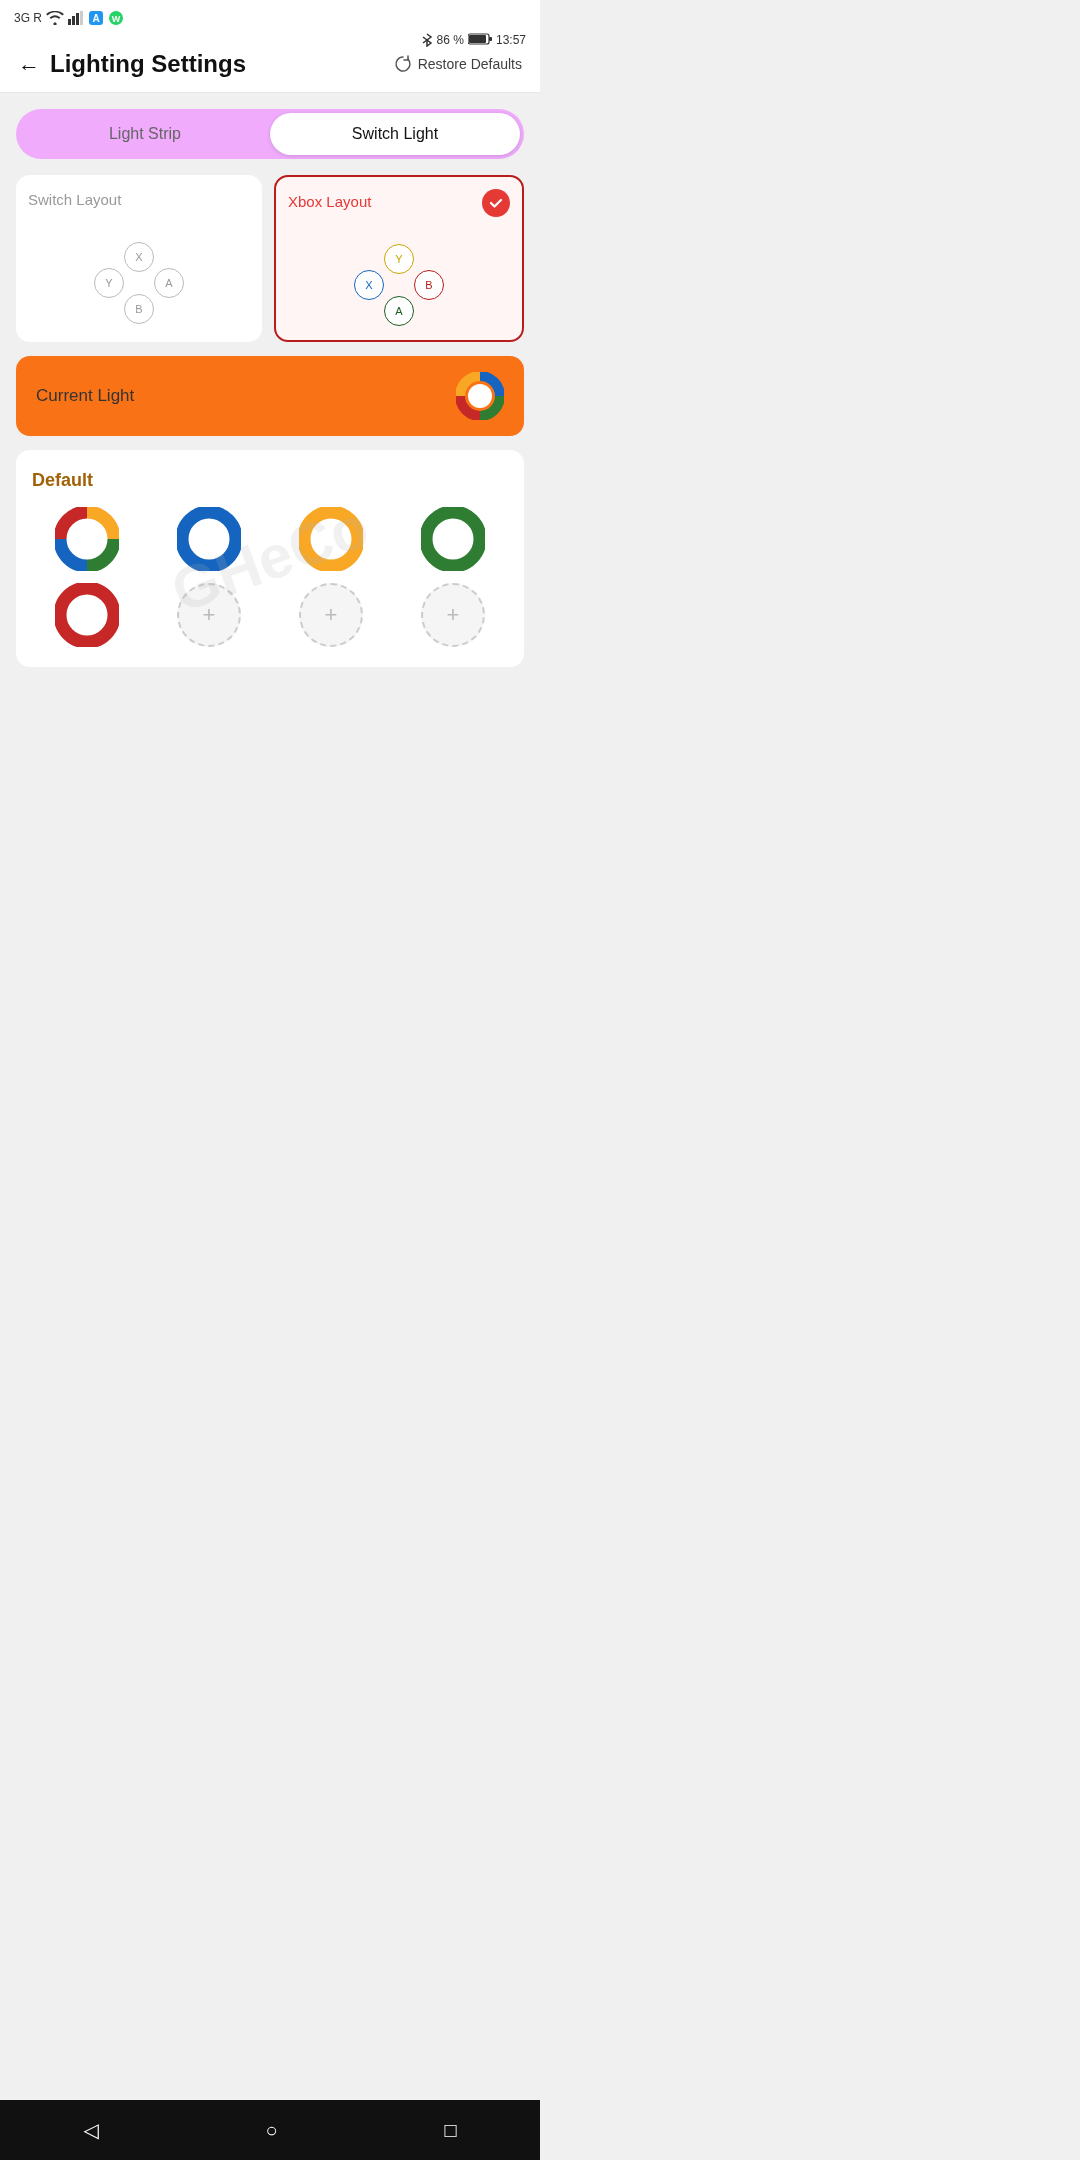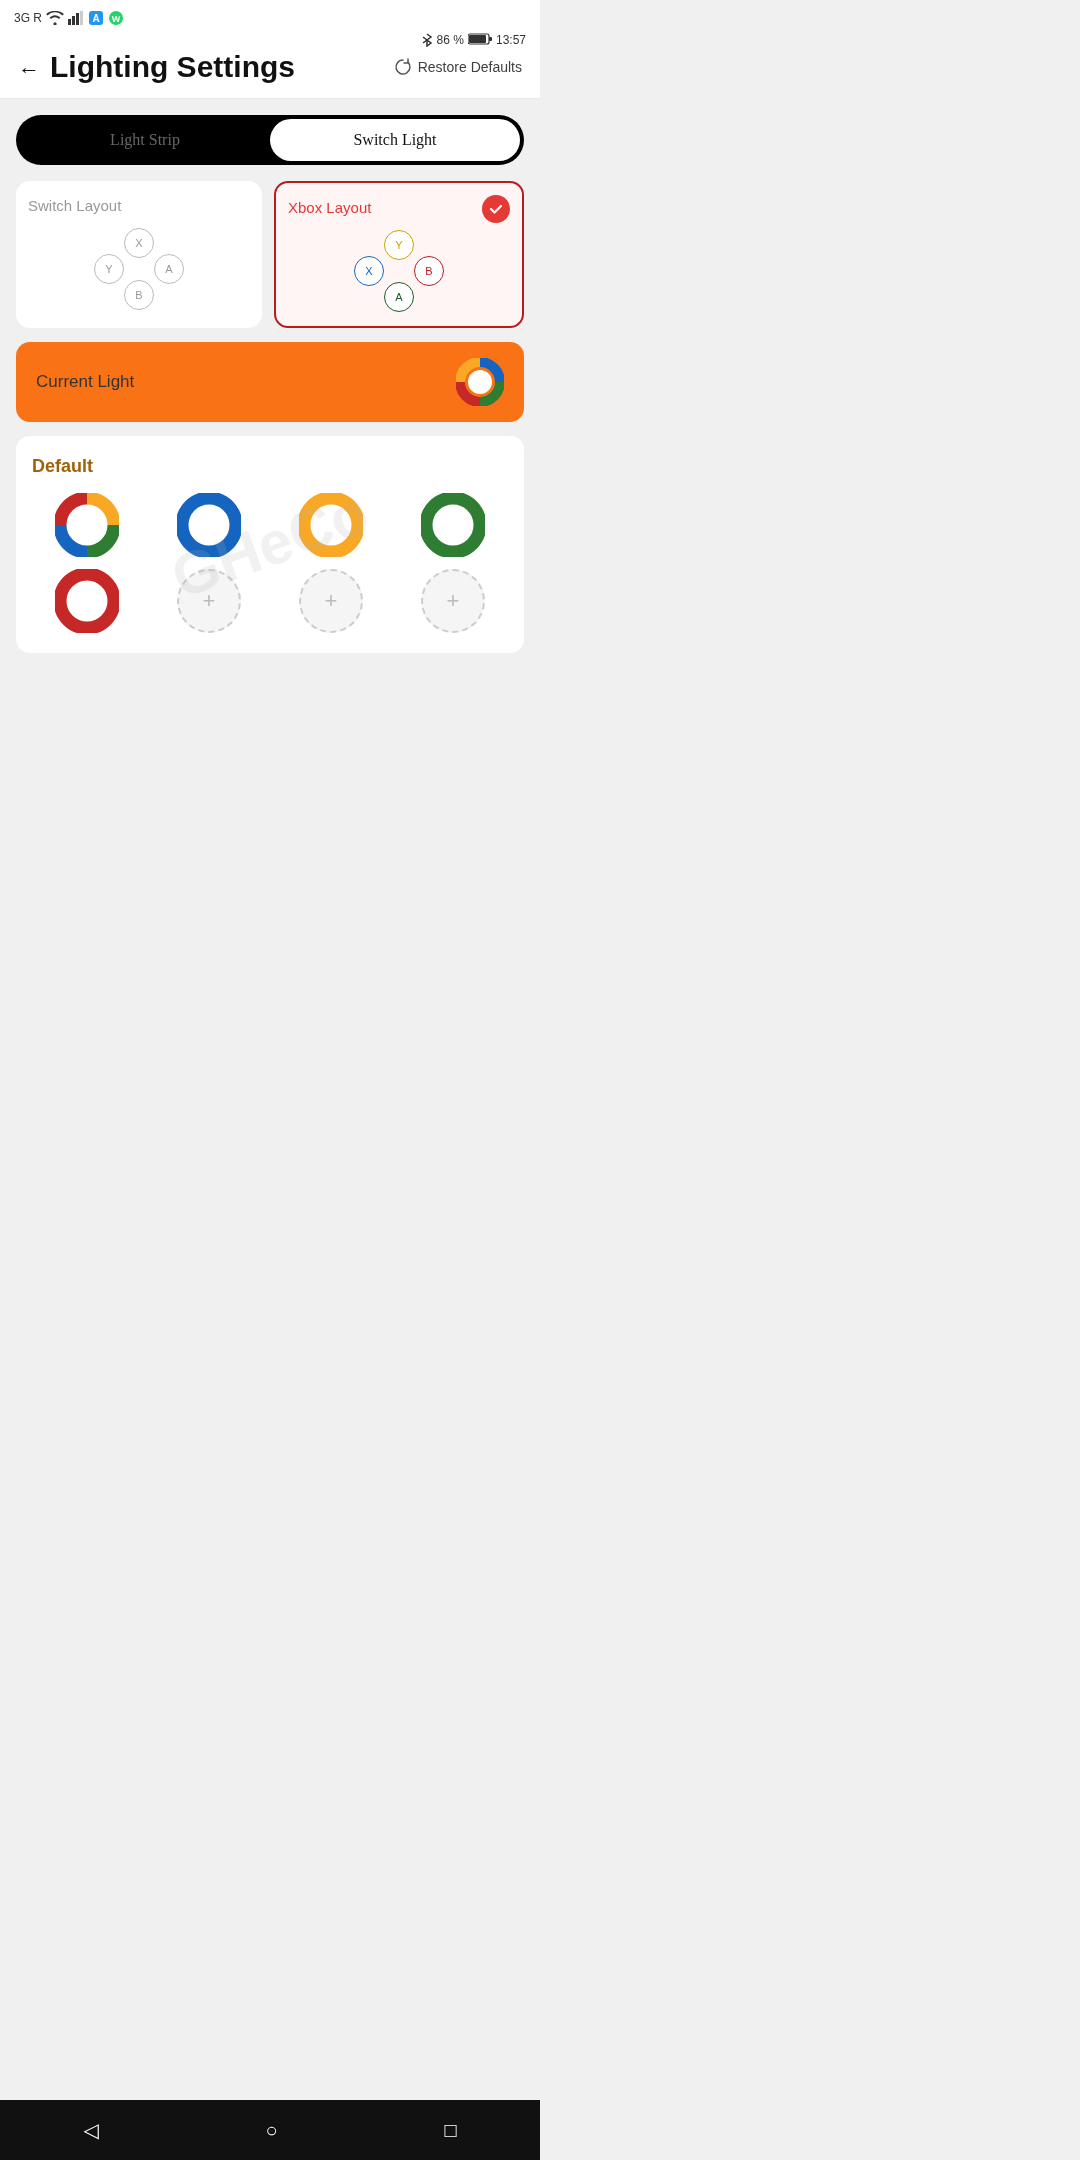--- a/index.html
+++ b/index.html
@@ -35,21 +35,21 @@
       align-items: center;
       justify-content: space-between;
       border-bottom: 1px solid #e8e8e8;
     }
     .header-left {
       display: flex;
       align-items: center;
       gap: 10px;
     }
     .header-title {
-      font-size: 30px;
+      font-size: 24px;
       font-weight: bold;
       color: #111;
     }
     .restore-btn {
       display: flex;
       align-items: center;
       gap: 6px;
       color: #404040;
       font-size: 14px;
       cursor: pointer;
@@ -57,26 +57,25 @@
       border: none;
     }
 
     
     .main-content {
       padding: 16px 16px;
     }
 
     
     .tab-bar {
-      background: #000000;
+      background: #f0abfc;
       border-radius: 30px;
       display: flex;
       padding: 4px;
       margin-bottom: 16px;
-      font-family: Liberation Serif, serif;
     }
     .tab-item {
       flex: 1;
       text-align: center;
       padding: 12px 0;
       border-radius: 26px;
       font-size: 16px;
       cursor: pointer;
       color: #666;
     }
@@ -97,20 +96,21 @@
     .layout-card {
       flex: 1;
       background: #fff;
       border-radius: 14px;
       padding: 16px 12px;
       position: relative;
       min-height: 130px;
       display: flex;
       flex-direction: column;
       align-items: center;
+      gap: 20px;
     }
     .layout-card.selected {
       border: 2px solid #b91c1c;
       background: #fff5f5;
     }
     .layout-card-title {
       font-size: 15px;
       color: #999;
       margin-bottom: 10px;
       align-self: flex-start;

